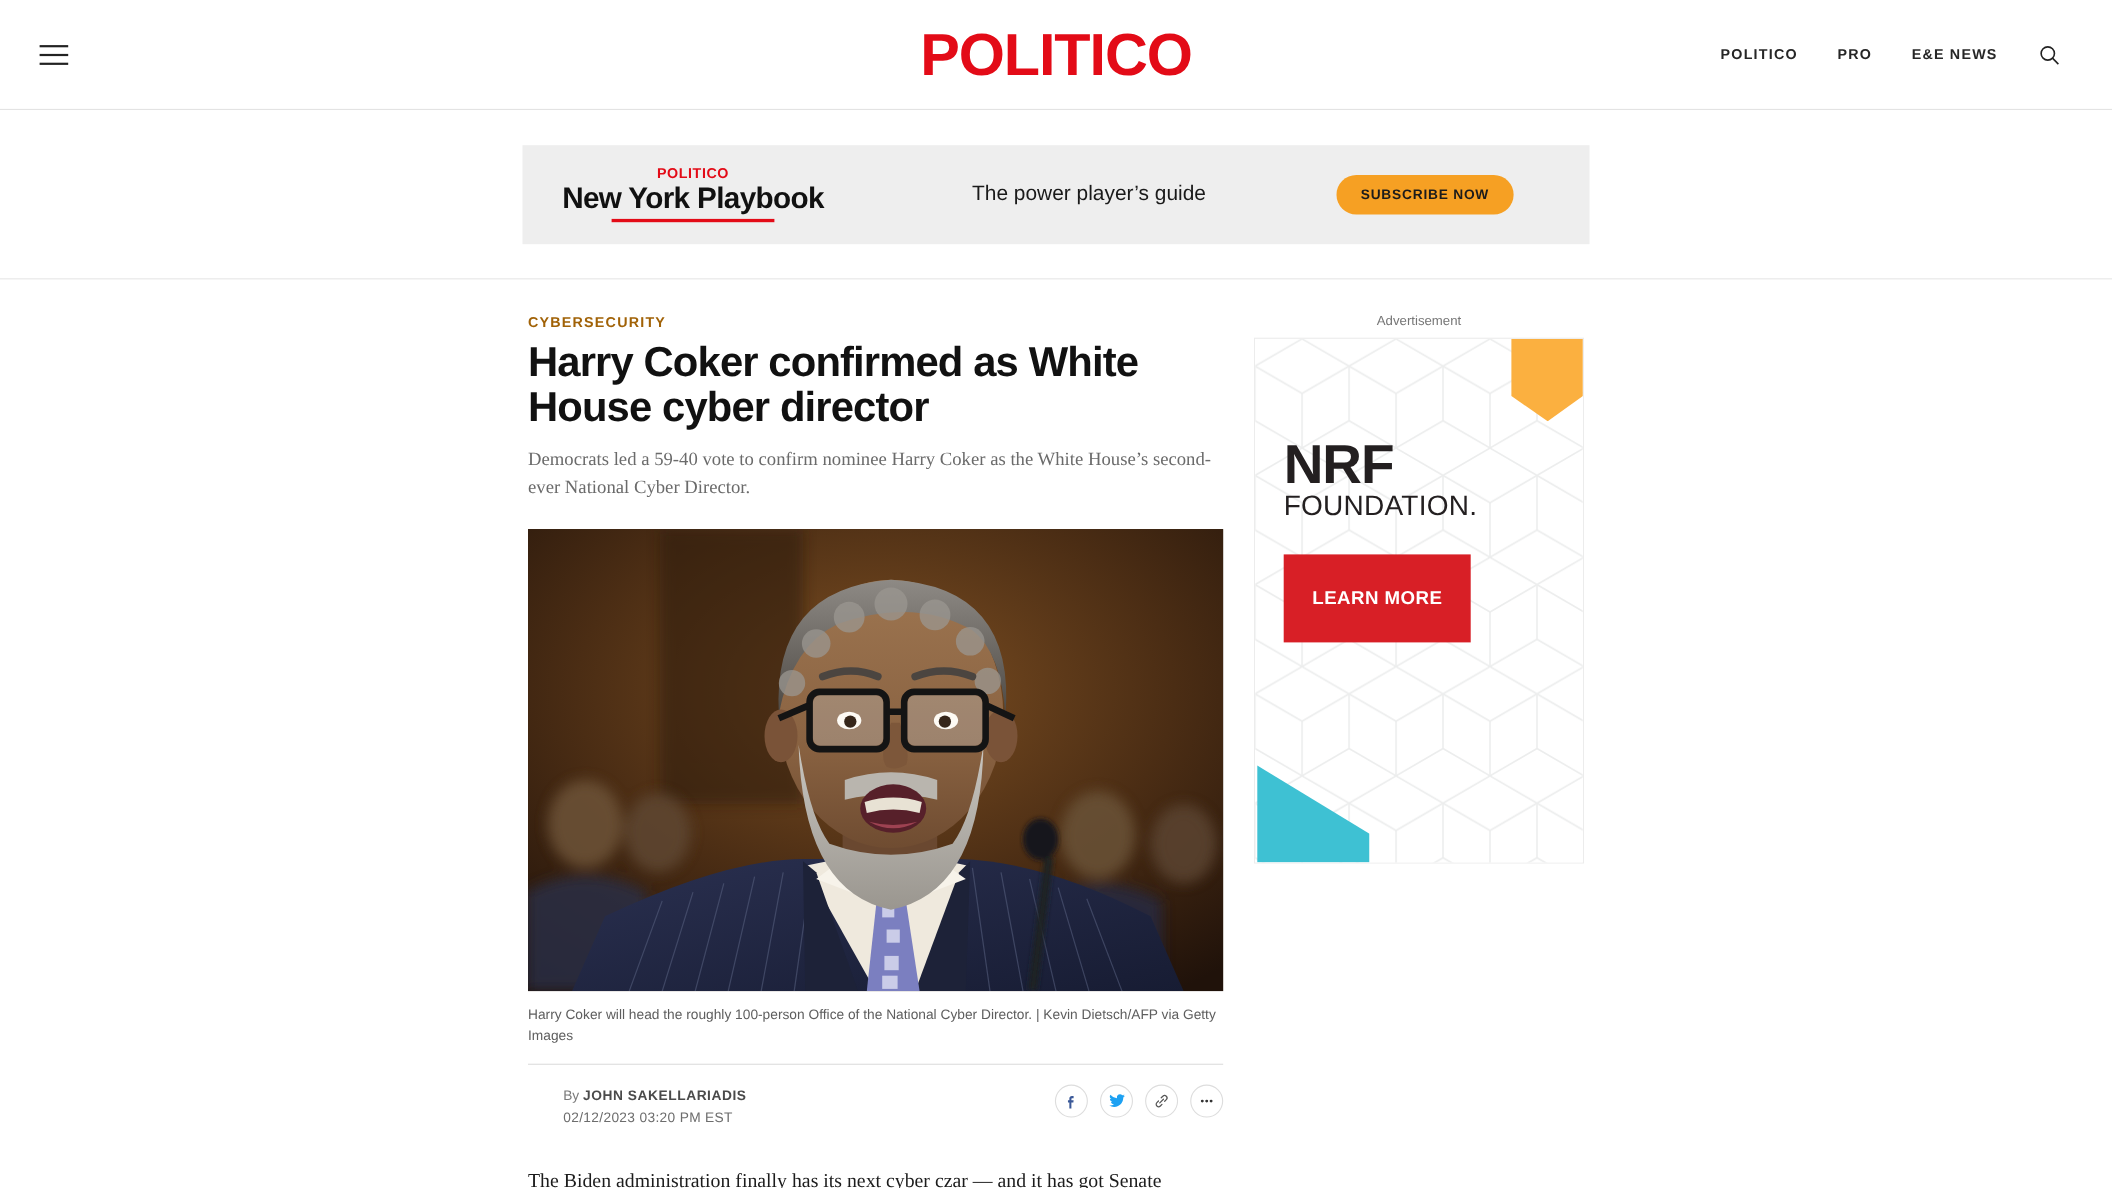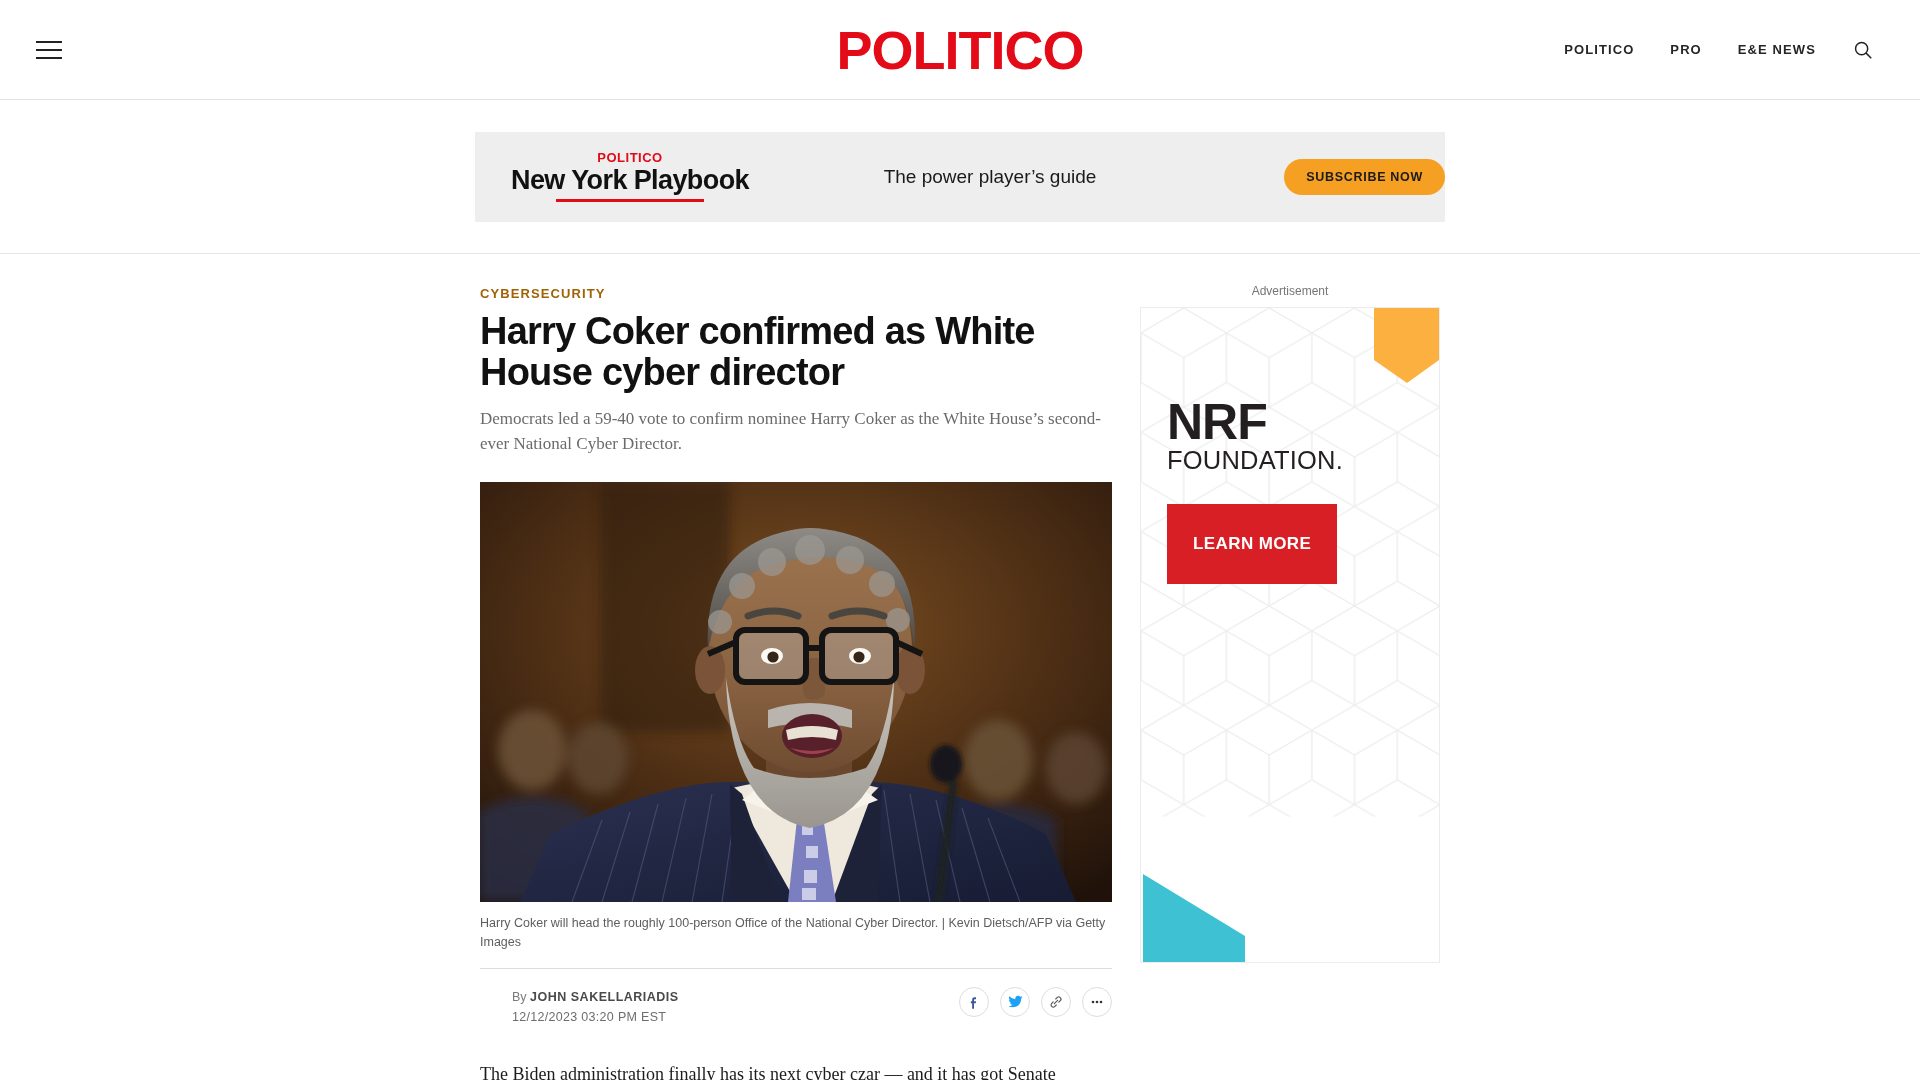--- a/index.html
+++ b/index.html
@@ -83,21 +83,21 @@
   .lb-rule { width: 148px; height: 3px; background: #e30b17; margin-top: 3px; }
   .lb-copy {
     flex: 1;
     text-align: center;
     font-size: 19px;
     line-height: 1.45;
     color: #1a1a1a;
   }
   .lb-cta {
     width: 230px;
-    display: flex; justify-content: flex-end;
+    display: flex; justify-content: flex-start;
   }
   .lb-btn {
     background: #f6a023;
     color: #1b1b1b;
     font-size: 12.5px;
     font-weight: 700;
     letter-spacing: 0.7px;
     padding: 11px 22px;
     border: none;
     border-radius: 22px;
@@ -182,21 +182,21 @@
     margin-top: 32px;
   }
 
   
   .sidebar { width: 300px; }
   .ad-label {
     font-size: 12px; color: #767676;
     text-align: center; margin-bottom: 9px;
   }
   .ad-box {
-    width: 300px; height: 656px;
+    width: 300px; height: 478px;
     position: relative; overflow: hidden;
     background: #ffffff;
     border: 1px solid #ececec;
     cursor: pointer;
   }
   .ad-pattern { position: absolute; inset: 0; }
   .ad-content { position: absolute; inset: 0; padding: 32px 26px; }
   .nrf-logo {
     font-family: "Liberation Sans", sans-serif;
     font-weight: 700;
@@ -412,21 +412,21 @@
     </div>
 
     <div class="caption">Harry Coker will head the roughly 100-person Office of the National Cyber Director. | Kevin Dietsch/AFP via Getty Images</div>
 
     <div class="byline-row">
       <div class="byline">
         <div>
           <span class="by">By</span>
           <span class="author">JOHN SAKELLARIADIS</span>
         </div>
-        <div class="timestamp">12/12/2023 03:20 PM EST</div>
+        <div class="timestamp">02/12/2023 03:20 PM EST</div>
       </div>
 
       <div class="share">
         <button class="share-btn">
           <svg width="16" height="16" viewBox="0 0 24 24" fill="#3b5998">
               <path d="M15 8h-2.2c-.4 0-.8.4-.8.9V11H15l-.3 2.8h-2.7V22H9.2v-8.2H7.3V11h1.9V8.6C9.2 6.6 10.4 5 12.8 5H15v3z"></path>
             </svg>
         </button>
         <button class="share-btn">
           <svg width="17" height="17" viewBox="0 0 24 24" fill="#1da1f2">

